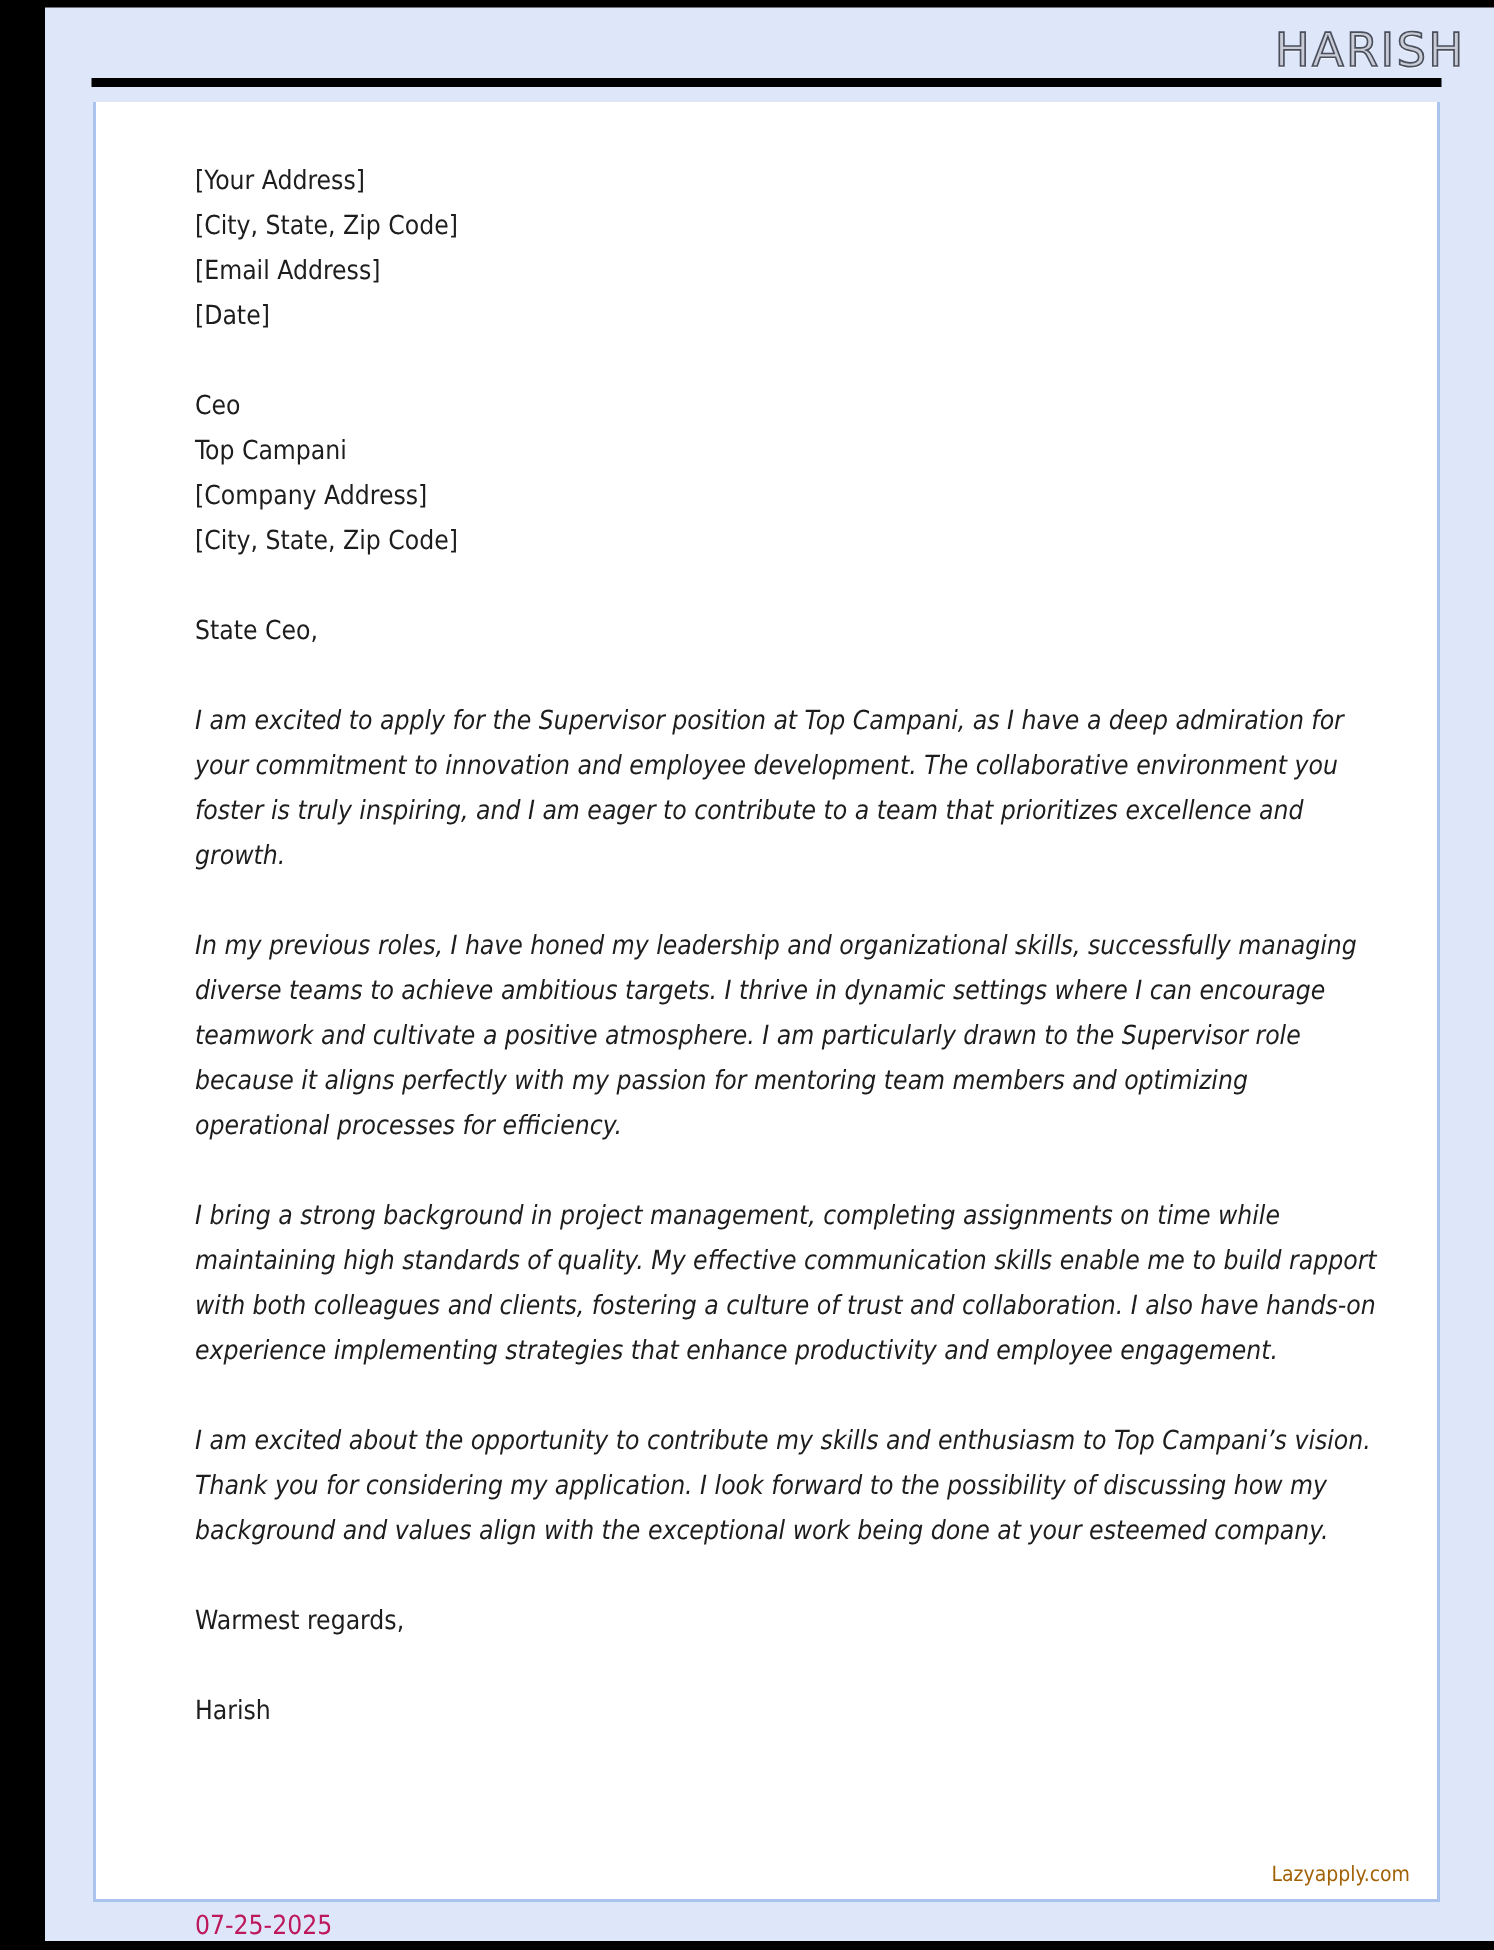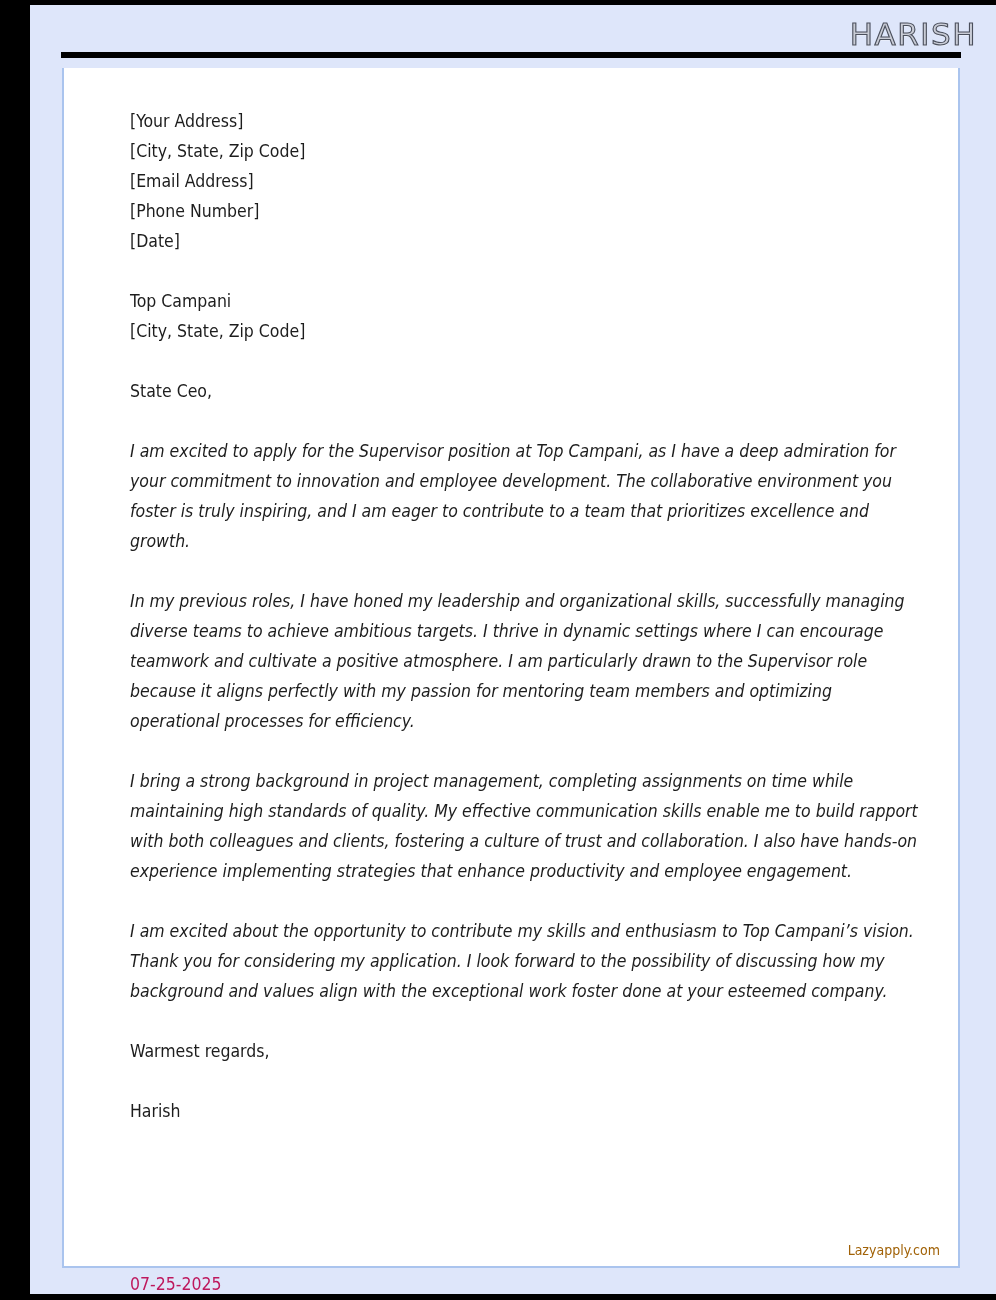--- a/index.html
+++ b/index.html
@@ -155,35 +155,36 @@
     <div class="top-rule"></div>
 
     <div class="letter-sheet">
 
       <div class="letter-body">
 
         <div class="block">
           <span class="line">[Your Address]</span>
           <span class="line">[City, State, Zip Code]</span>
           <span class="line">[Email Address]</span>
-          <span class="line">[Phone Number]</span>
           <span class="line">[Date]</span>
         </div>
 
         <div class="block">
+          <span class="line">Ceo</span>
           <span class="line">Top Campani</span>
+          <span class="line">[Company Address]</span>
           <span class="line">[City, State, Zip Code]</span>
         </div>
 
         <p class="salutation">State Ceo,</p>
 
         <p class="para">I am excited to apply for the Supervisor position at Top Campani, as I have a deep admiration for your commitment to innovation and employee development. The collaborative environment you foster is truly inspiring, and I am eager to contribute to a team that prioritizes excellence and growth.</p>
         <p class="para">In my previous roles, I have honed my leadership and organizational skills, successfully managing diverse teams to achieve ambitious targets. I thrive in dynamic settings where I can encourage teamwork and cultivate a positive atmosphere. I am particularly drawn to the Supervisor role because it aligns perfectly with my passion for mentoring team members and optimizing operational processes for efficiency.</p>
         <p class="para">I bring a strong background in project management, completing assignments on time while maintaining high standards of quality. My effective communication skills enable me to build rapport with both colleagues and clients, fostering a culture of trust and collaboration. I also have hands-on experience implementing strategies that enhance productivity and employee engagement.</p>
-        <p class="para">I am excited about the opportunity to contribute my skills and enthusiasm to Top Campani’s vision. Thank you for considering my application. I look forward to the possibility of discussing how my background and values align with the exceptional work foster done at your esteemed company.</p>
+        <p class="para">I am excited about the opportunity to contribute my skills and enthusiasm to Top Campani’s vision. Thank you for considering my application. I look forward to the possibility of discussing how my background and values align with the exceptional work being done at your esteemed company.</p>
 
         <p class="closing-line">Warmest regards,</p>
         <p class="signature-line">Harish</p>
 
       </div>
 
       <div class="overflow-date">07-25-2025</div>
 
       <div class="watermark">Lazyapply.com</div>
 

